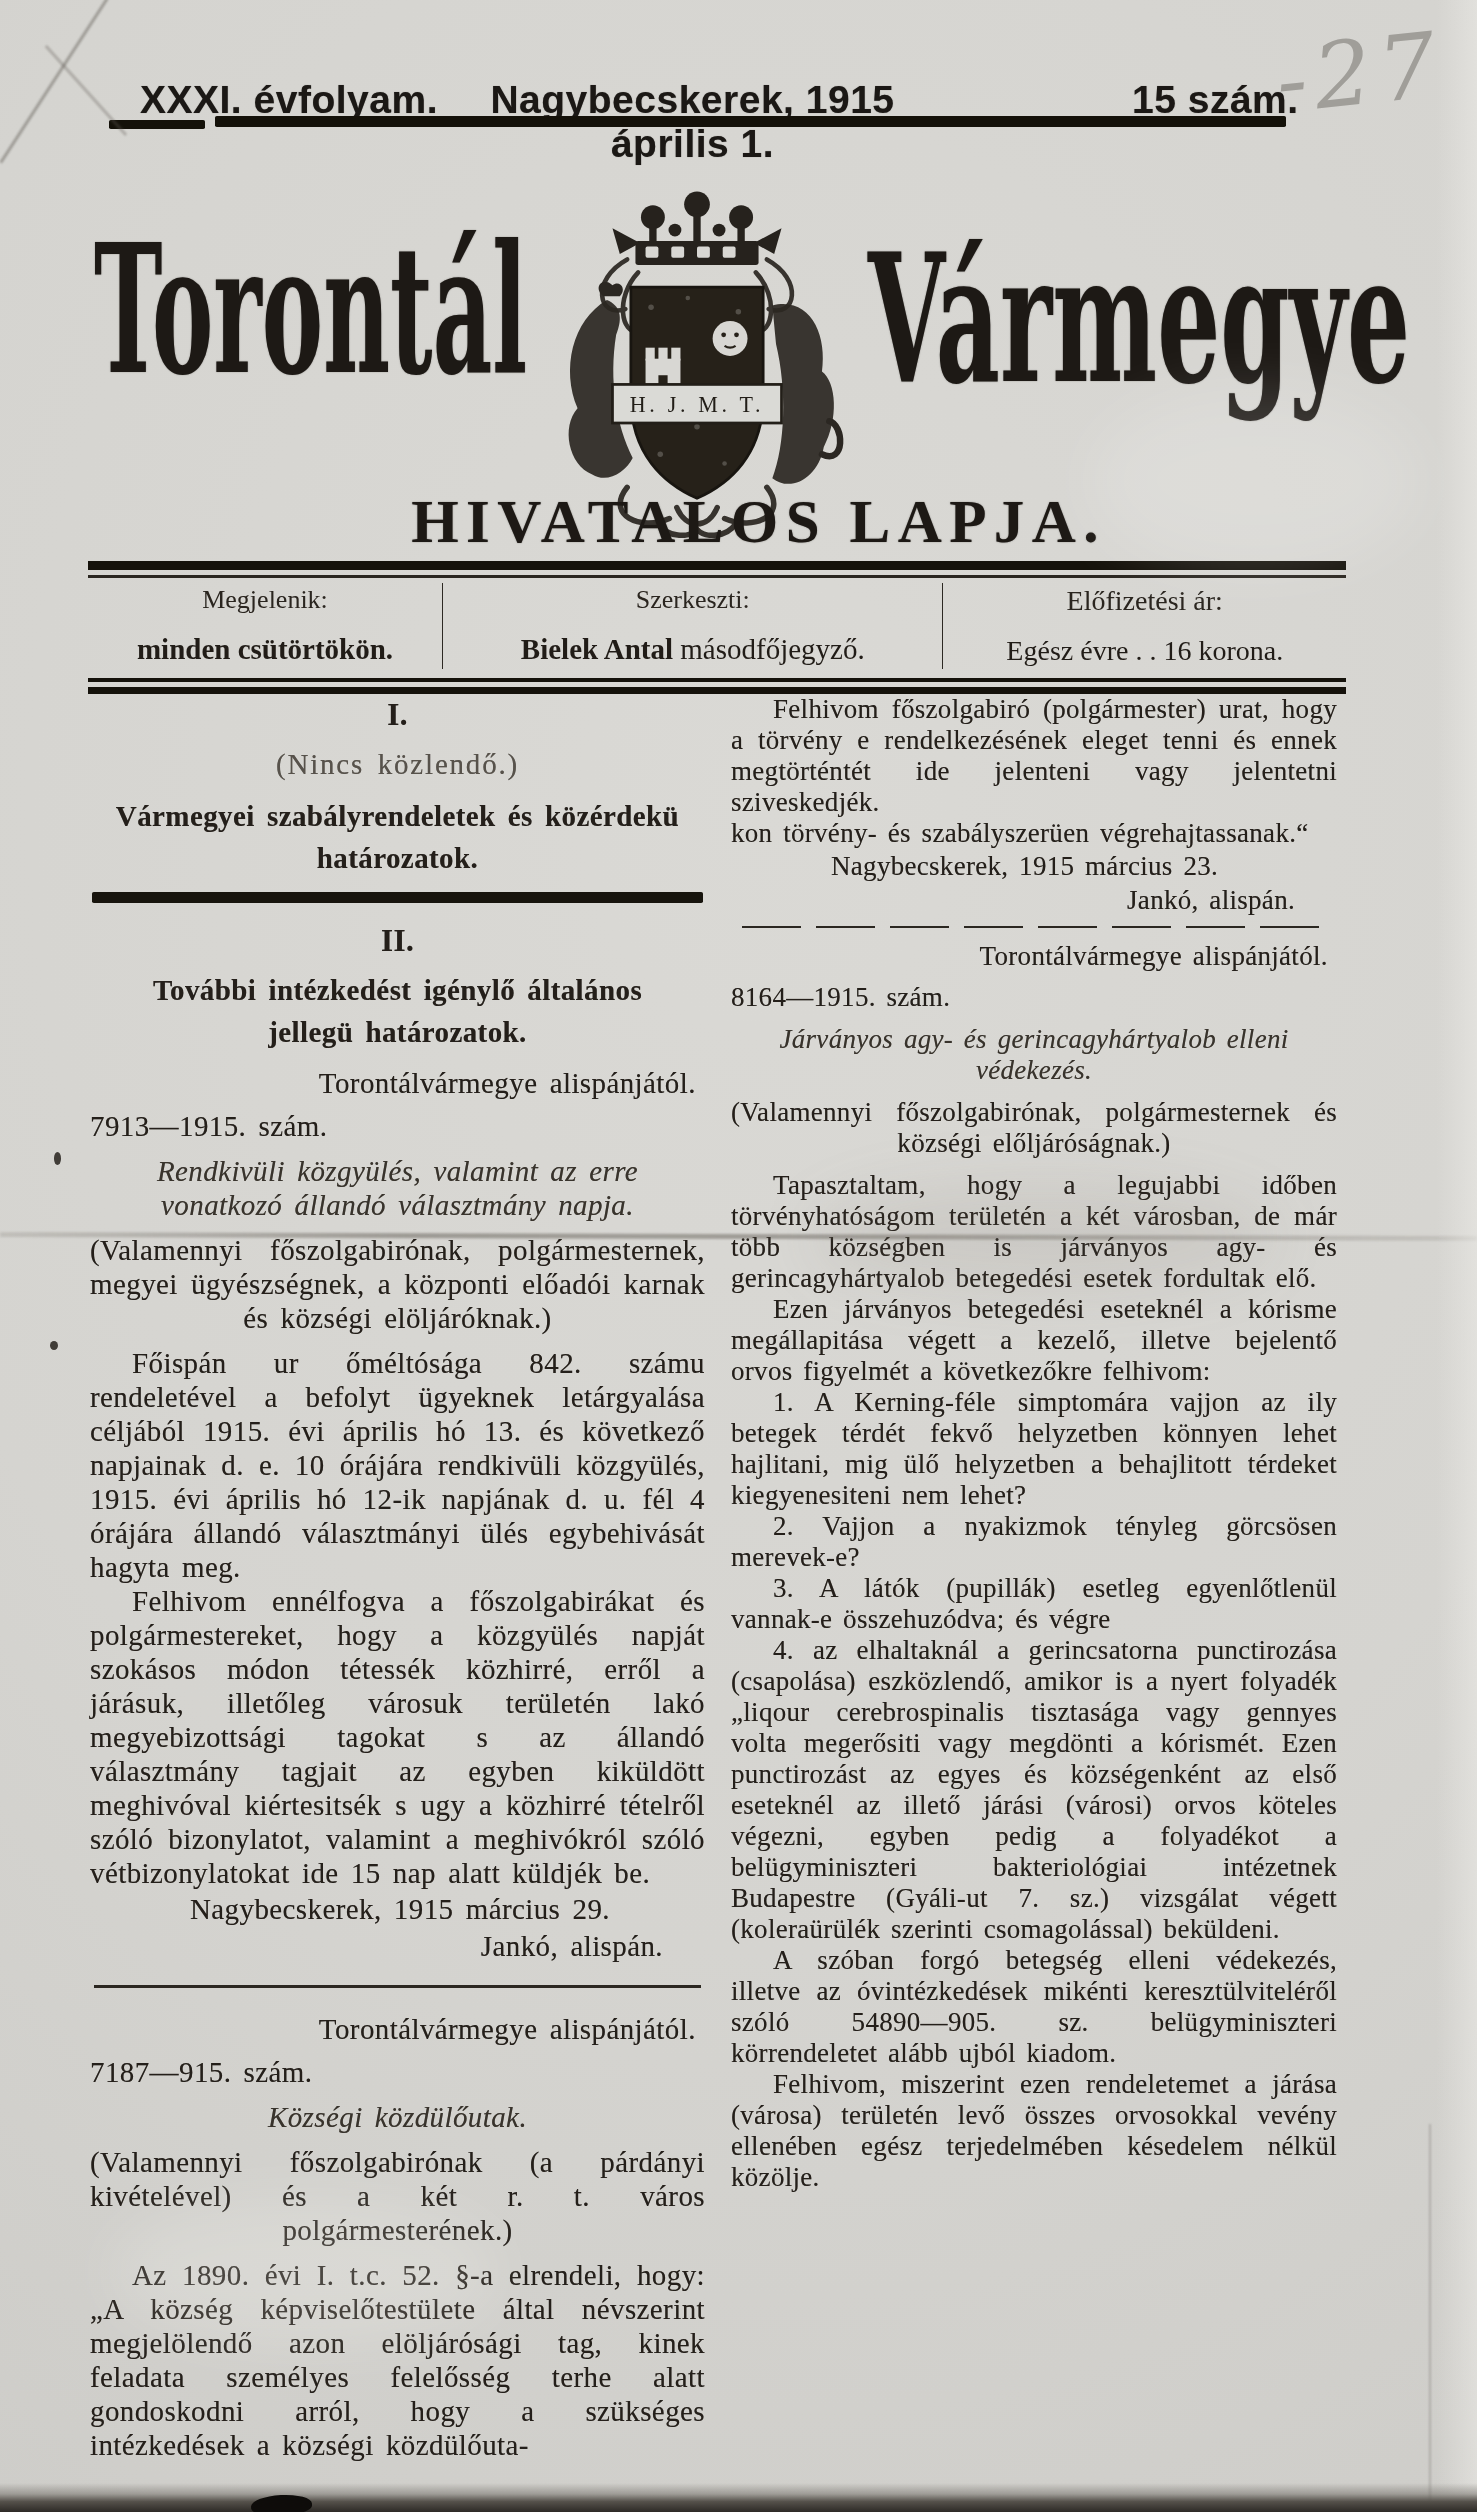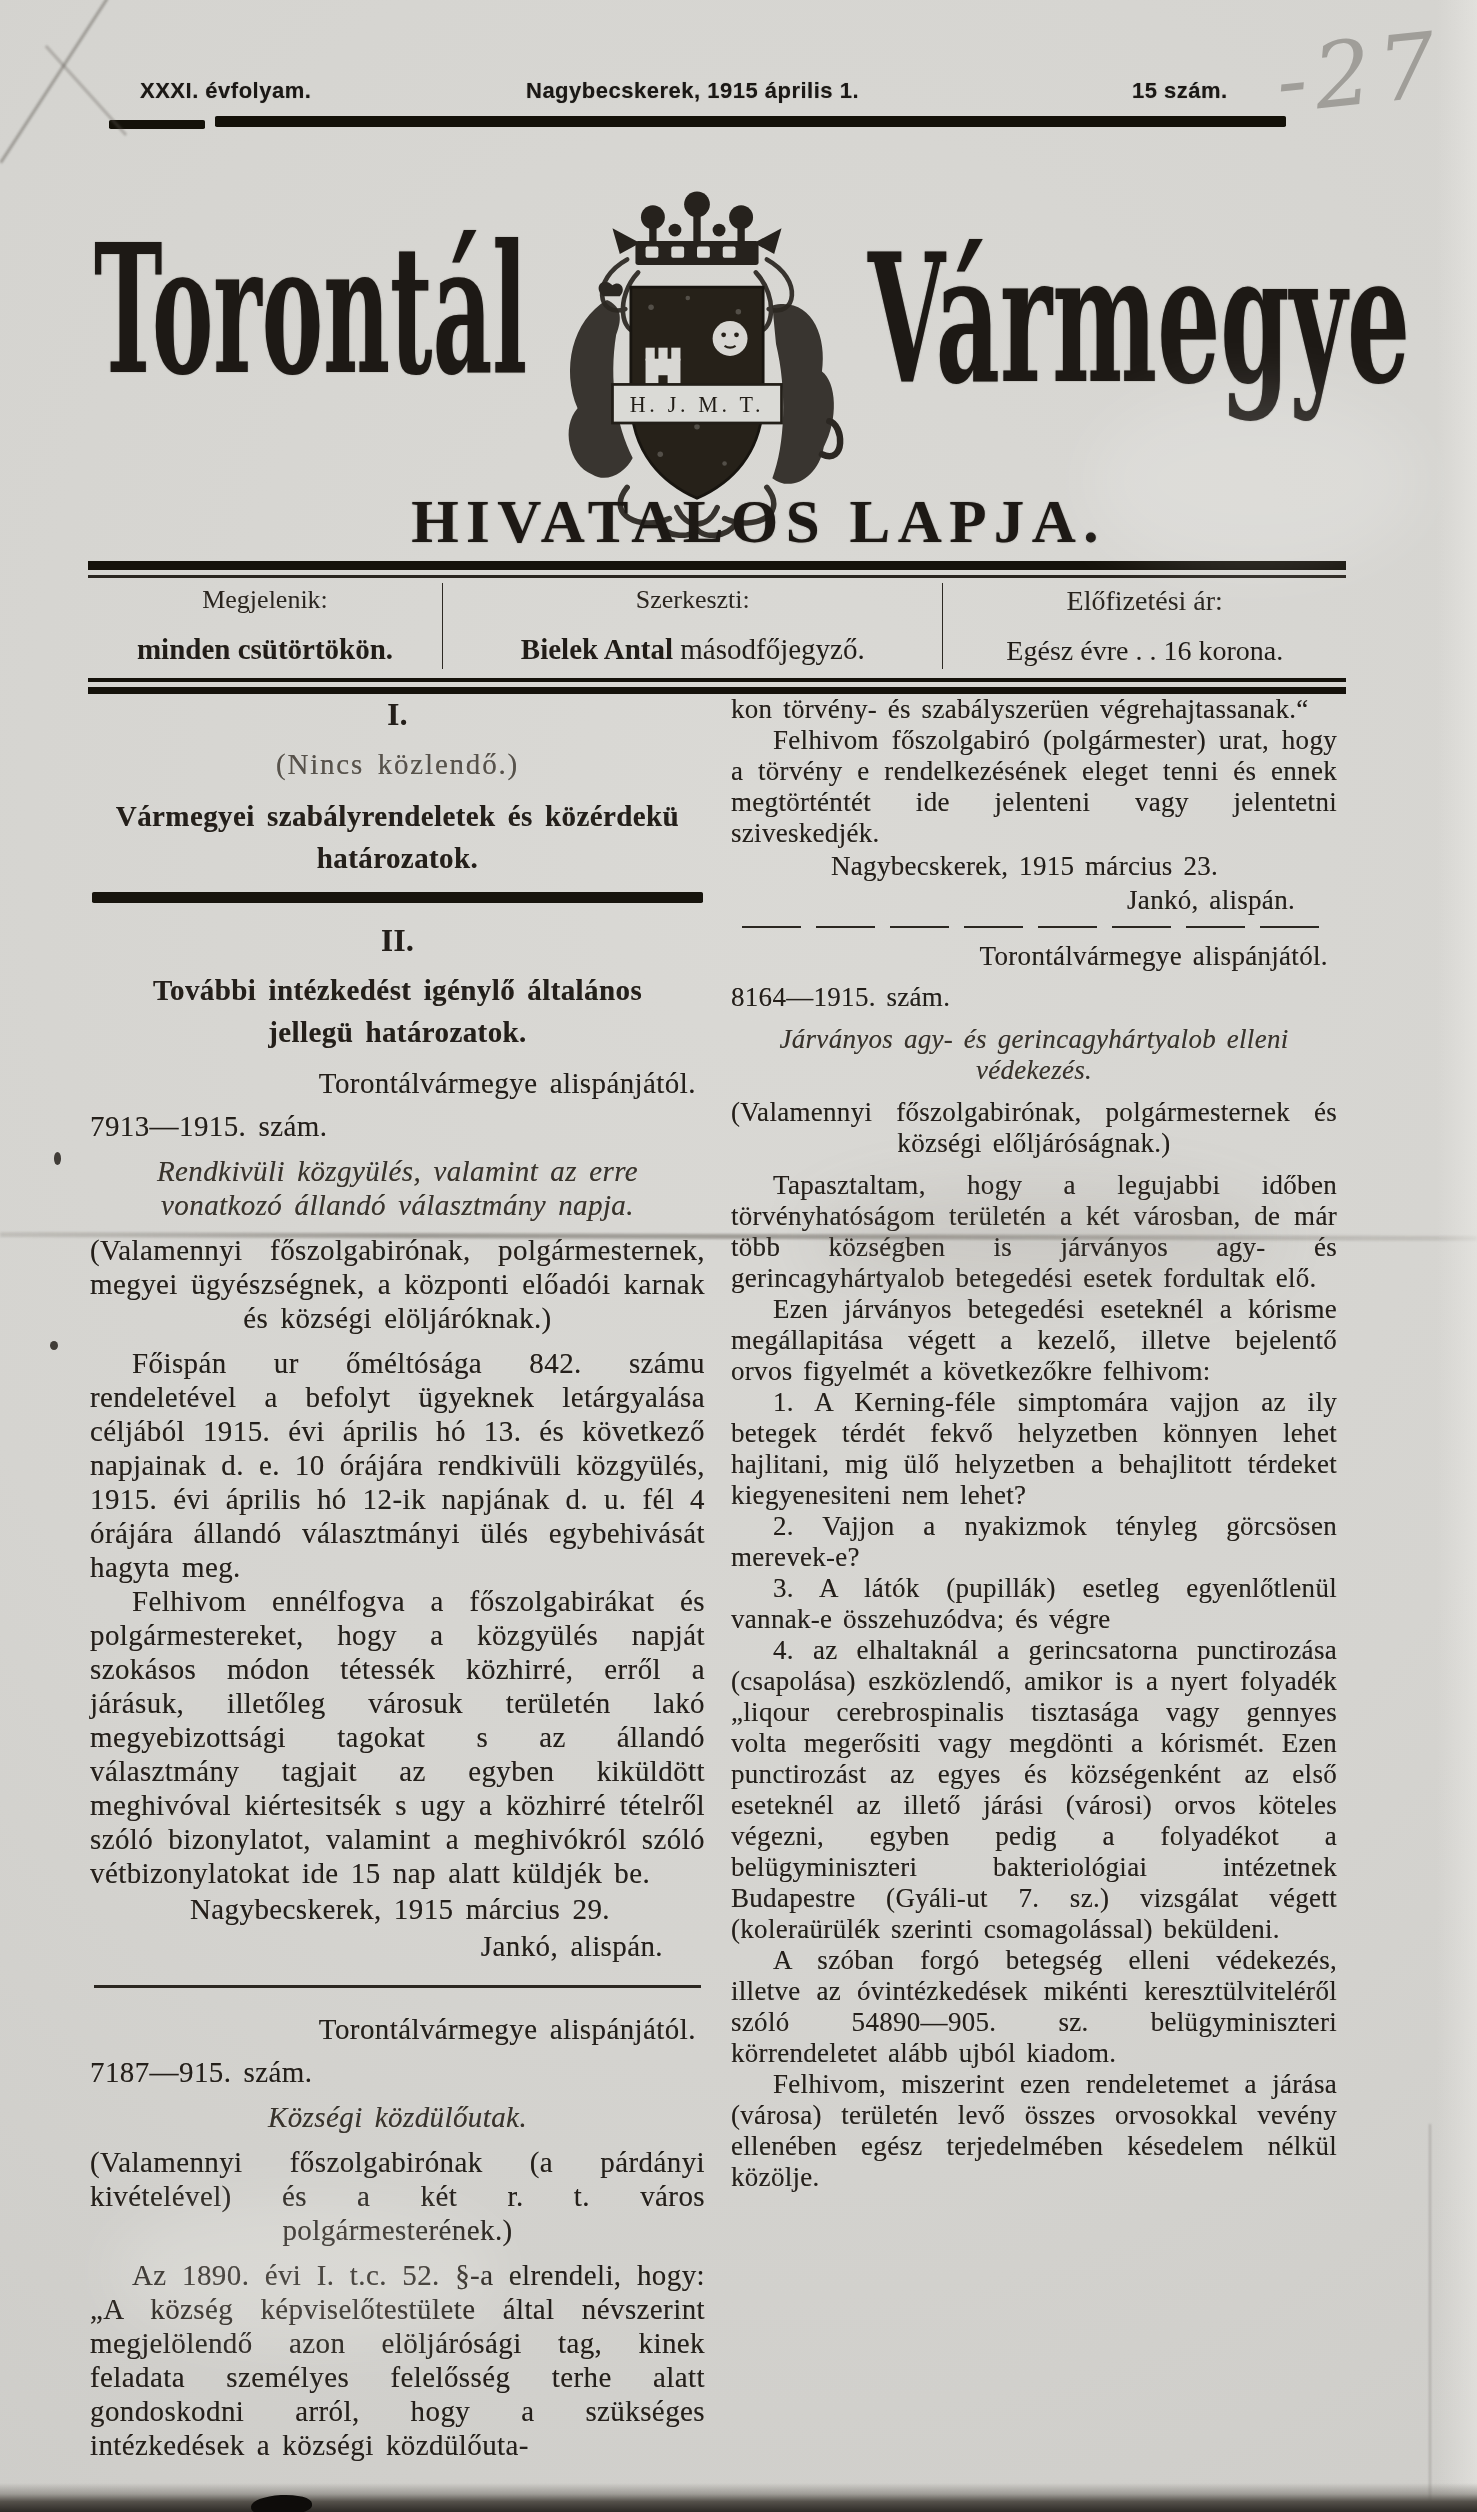--- a/index.html
+++ b/index.html
@@ -9,21 +9,21 @@
     margin:0 auto;
     overflow:hidden;
     background:
       radial-gradient(130% 95% at 52% 32%, #dad9d5 0%, #d5d4d0 48%, #cecdc9 82%, #c4c3bf 100%);
     font-family:"Liberation Serif","DejaVu Serif",serif;
     color:#241f1a;
   }
   [data-interactable]{cursor:default;}
   
   .hdr{position:absolute;top:78px;font-family:"Liberation Sans","DejaVu Sans",sans-serif;
-       font-weight:bold;font-size:22px;color:#1b1815;letter-spacing:0.5px;
+       font-weight:bold;font-size:39px;color:#1b1815;letter-spacing:0.5px;
        text-shadow:0 0 0.9px rgba(27,24,21,.45);}
   #hdr-volume{left:140px;}
   #hdr-date{left:calc(50% - 277px);width:462px;text-align:center;}
   #hdr-issue{left:1132px;}
   #hw-mark{
     position:absolute;left:1276px;top:26px;width:203px;
     font-family:"DejaVu Serif",serif;font-style:italic;
     font-size:90px;color:#93918c;opacity:.8;letter-spacing:7.4px;
     transform:rotate(-6deg);line-height:1;
   }
@@ -232,22 +232,22 @@
       <div class="blk dateline" data-interactable="false">Nagybecskerek, 1915 március 29.</div>
       <div class="blk signature" data-interactable="false"><span class="sig-name">Jankó</span>, alispán.</div>
       <div class="blk rule_thin" data-interactable="false"></div>
       <div class="blk from" data-interactable="false">Torontálvármegye alispánjától.</div>
       <div class="blk ref_number" data-interactable="false">7187—915. szám.</div>
       <div class="blk subject" data-interactable="false">Községi közdülőutak.</div>
       <div class="blk recipients" data-interactable="false">(Valamennyi főszolgabirónak (a párdányi kivételével) és a két r. t. város polgármesterének.)</div>
       <div class="blk para" data-interactable="false"><span>Az 1890. évi I. t.c. 52. §-a elrendeli, hogy: „A község képviselőtestülete által névszerint megjelölendő azon elöljárósági tag, kinek feladata személyes felelősség terhe alatt gondoskodni arról, hogy a szükséges intézkedések a községi közdülőuta-</span></div>
     </div>
   <div class="col" id="col-right" data-interactable="false">
+      <div class="blk para" data-interactable="false"><span>Felhivom főszolgabiró (polgármester) urat, hogy a törvény e rendelkezésének eleget tenni és ennek megtörténtét ide jelenteni vagy jelentetni sziveskedjék.</span></div>
       <div class="blk para_continued" data-interactable="false"><span>kon törvény- és szabályszerüen végrehajtassanak.“</span></div>
-      <div class="blk para" data-interactable="false"><span>Felhivom főszolgabiró (polgármester) urat, hogy a törvény e rendelkezésének eleget tenni és ennek megtörténtét ide jelenteni vagy jelentetni sziveskedjék.</span></div>
       <div class="blk dateline" data-interactable="false">Nagybecskerek, 1915 március 23.</div>
       <div class="blk signature" data-interactable="false"><span class="sig-name">Jankó</span>, alispán.</div>
       <div class="blk rule_dashed" data-interactable="false"></div>
       <div class="blk from" data-interactable="false">Torontálvármegye alispánjától.</div>
       <div class="blk ref_number" data-interactable="false">8164—1915. szám.</div>
       <div class="blk subject" data-interactable="false">Járványos agy- és gerincagyhártyalob elleni védekezés.</div>
       <div class="blk recipients" data-interactable="false">(Valamennyi főszolgabirónak, polgármesternek és községi előljáróságnak.)</div>
       <div class="blk para" data-interactable="false"><span>Tapasztaltam, hogy a legujabbi időben törvényhatóságom területén a két városban, de már több községben is járványos agy- és gerincagyhártyalob betegedési esetek fordultak elő.</span></div>
       <div class="blk para" data-interactable="false"><span>Ezen járványos betegedési eseteknél a kórisme megállapitása végett a kezelő, illetve bejelentő orvos figyelmét a következőkre felhivom:</span></div>
       <div class="blk para" data-interactable="false"><span>1. A Kerning-féle simptomára vajjon az ily betegek térdét fekvő helyzetben könnyen lehet hajlitani, mig ülő helyzetben a behajlitott térdeket kiegyenesiteni nem lehet?</span></div>

